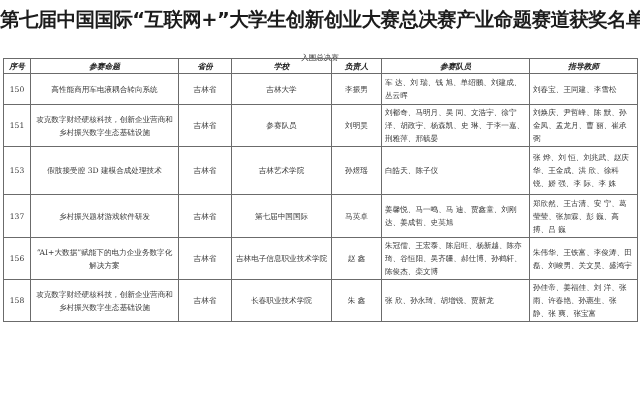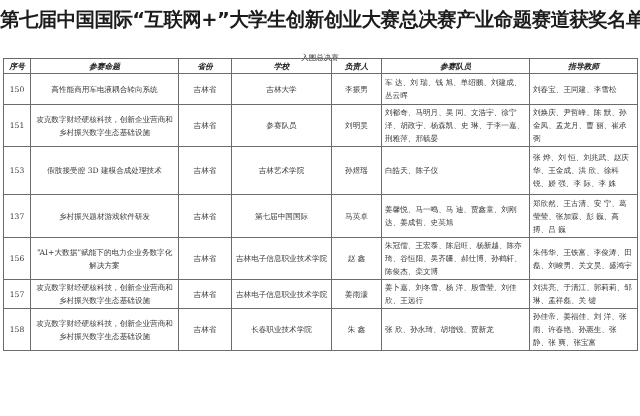--- a/index.html
+++ b/index.html
@@ -118,29 +118,20 @@
     </tr>
     <tr class="r156">
       <td class="c-no">156</td>
       <td class="c-topic">“AI+大数据”赋能下的电力企业务数字化解决方案</td>
       <td class="c-prov">吉林省</td>
       <td class="c-school">吉林电子信息职业技术学院</td>
       <td class="c-leader">赵 鑫</td>
       <td class="c-members">朱冠儒、王宏泰、陈启旺、杨新越、陈亦琦、谷恒阳、吴齐疆、郝仕博、孙鹤轩、陈俊杰、栾文博</td>
       <td class="c-advisors">朱伟华、王铁富、李俊涛、田 磊、刘峻男、关文昊、盛鸿宇</td>
     </tr>
-    <tr class="r157">
-      <td class="c-no">157</td>
-      <td class="c-topic">攻克数字财经硬核科技，创新企业营商和乡村振兴数字生态基础设施</td>
-      <td class="c-prov">吉林省</td>
-      <td class="c-school">吉林电子信息职业技术学院</td>
-      <td class="c-leader">姜雨濛</td>
-      <td class="c-members">姜卜嘉、刘冬雪、杨 洋、殷雪莹、刘佳欣、王远行</td>
-      <td class="c-advisors">刘洪亮、于清江、郭莉莉、邹 琳、孟祥磊、关 键</td>
-    </tr>
     <tr class="r158">
       <td class="c-no">158</td>
       <td class="c-topic">攻克数字财经硬核科技，创新企业营商和乡村振兴数字生态基础设施</td>
       <td class="c-prov">吉林省</td>
       <td class="c-school">长春职业技术学院</td>
       <td class="c-leader">朱 鑫</td>
       <td class="c-members">张 欣、孙永琦、胡增锐、贾新龙</td>
       <td class="c-advisors">孙佳帝、姜福佳、刘 洋、张 雨、许春艳、孙惠生、张 静、张 爽、张宝富</td>
     </tr>
   </tbody>

